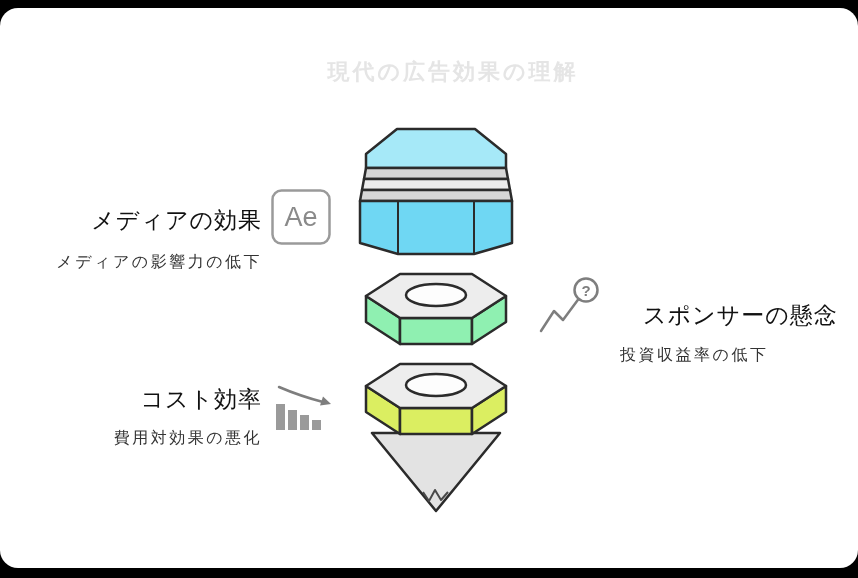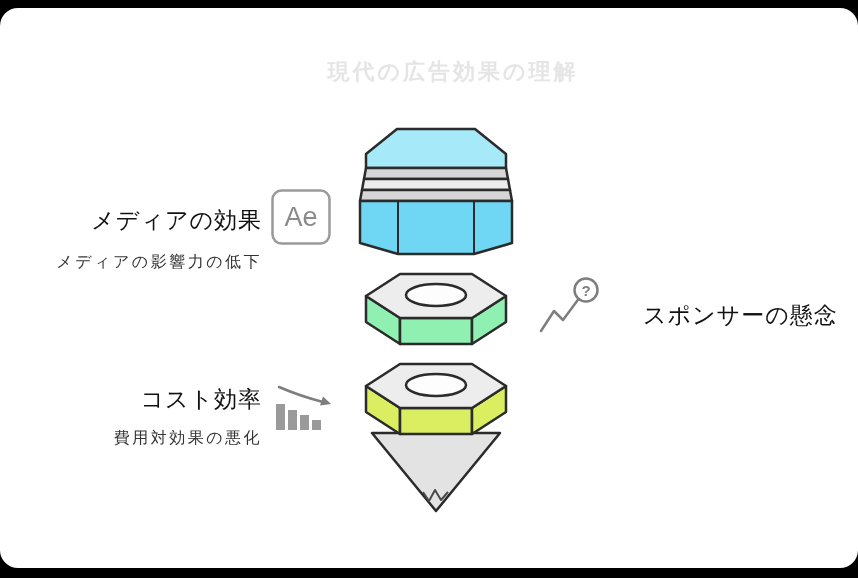--- a/index.html
+++ b/index.html
@@ -103,14 +103,15 @@
 
   <div class="title">現代の広告効果の理解</div>
 
   <div class="txt h" style="top:205px; right:596px;">メディアの効果</div>
   <div class="txt s" style="top:252px; right:596px;">メディアの影響力の低下</div>
 
   <div class="txt h" style="top:384px; right:596px;">コスト効率</div>
   <div class="txt s" style="top:428px; right:596px;">費用対効果の悪化</div>
 
   <div class="txt h" style="top:300px; left:643px;">スポンサーの懸念</div>
+  <div class="txt s" style="top:345px; left:620px;">投資収益率の低下</div>
 
 </div>
 
 </body></html>

